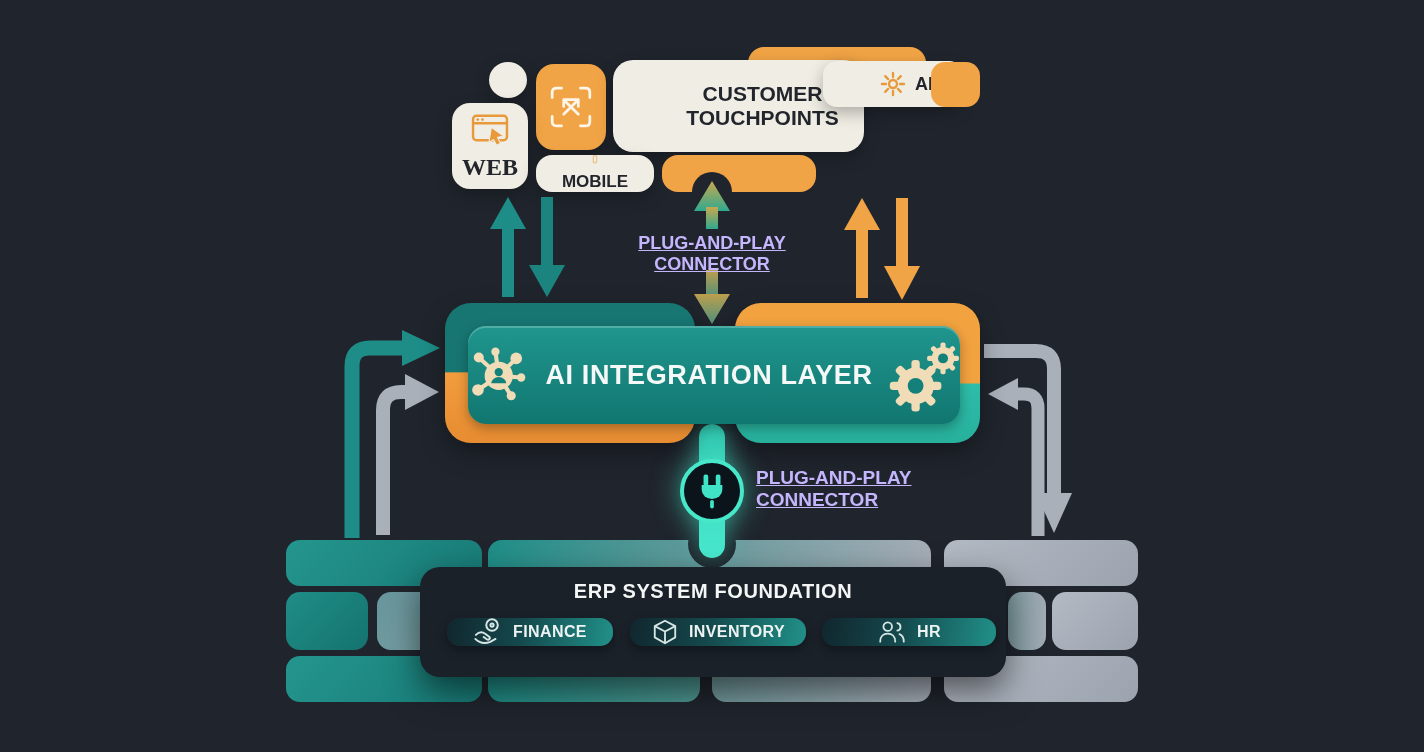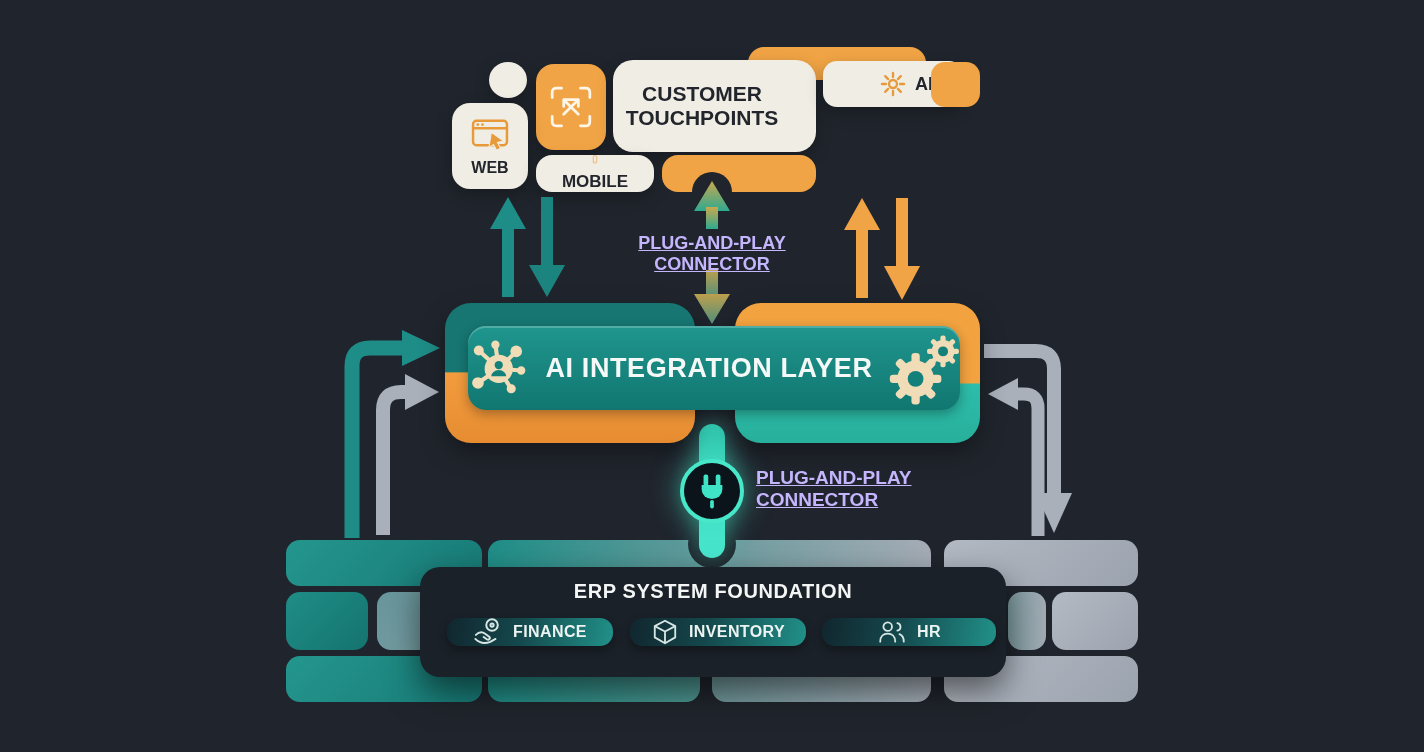--- a/index.html
+++ b/index.html
@@ -19,21 +19,21 @@
   .bk-ltl{background:linear-gradient(135deg,#67969c,#7fa2a6);}
   .bk-sliver{background:linear-gradient(90deg,#7d9ba0,#a2aab4);}
 
   
   .ai-left{left:445px;top:303px;width:250px;height:140px;border-radius:26px;
     background:linear-gradient(180deg,#177672 0%,#177672 49%,#f29c3e 50%,#e78c31 100%);
     box-shadow:0 10px 24px rgba(0,0,0,.35);}
   .ai-right{left:735px;top:303px;width:245px;height:140px;border-radius:26px;
     background:linear-gradient(180deg,#f2a23f 0%,#f2a23f 57%,#2dbda9 58%,#27b09c 100%);
     box-shadow:0 10px 24px rgba(0,0,0,.35);}
-  .ai-inner{left:468px;top:326px;width:492px;height:84px;border-radius:18px;
+  .ai-inner{left:468px;top:326px;width:492px;height:98px;border-radius:18px;
     background:linear-gradient(180deg,#1f968e,#117670);
     box-shadow:inset 0 2px 0 rgba(255,255,255,.22), 0 4px 12px rgba(0,0,0,.3);
     display:flex;align-items:center;justify-content:center;gap:16px;text-align:right;}
   .ai-label{font-size:27px;font-weight:700;color:#f4f8f7;letter-spacing:.6px;white-space:nowrap;}
 
   
   .stem{left:699px;top:424px;width:26px;height:134px;border-radius:13px;
     background:linear-gradient(180deg,#33c9b1,#49ead0);
     box-shadow:0 0 26px rgba(70,230,200,.45);}
   .plug-circle{left:680px;top:459px;width:56px;height:56px;border-radius:50%;background:#0c141b;
@@ -56,33 +56,33 @@
   .module span{font-size:16px;font-weight:700;color:#ecf3f2;letter-spacing:.4px;}
 
   
   .cream{background:#f0ede4;box-shadow:0 6px 16px rgba(0,0,0,.28);}
   .orange{background:#f1a445;}
   .tp-label{color:#22262c;font-weight:700;}
   .dot{left:489px;top:62px;width:38px;height:36px;border-radius:50%;}
   .expand-tile{left:536px;top:64px;width:70px;height:86px;border-radius:18px;
     display:flex;align-items:center;justify-content:center;box-shadow:0 6px 16px rgba(0,0,0,.28);}
   .customer-box{left:613px;top:60px;width:203px;height:92px;border-radius:20px;
-    display:flex;align-items:center;justify-content:flex-start;text-align:center;}
+    display:flex;align-items:center;justify-content:center;text-align:center;padding-left:48px;}
   .customer-box span{width:178px;font-size:21px;font-weight:800;line-height:1.15;color:#22262c;}
   .bar-top{left:748px;top:47px;width:178px;height:33px;border-radius:16px;}
   .api-pill{left:823px;top:61px;width:102px;height:46px;border-radius:14px;
     display:flex;align-items:center;justify-content:center;gap:8px;padding-left:38px;}
   .api-pill span{font-size:18px;}
   .sq-orange{left:931px;top:62px;width:49px;height:45px;border-radius:14px;}
   .partner-box{left:822px;top:116px;width:157px;height:73px;border-radius:16px;
     display:flex;align-items:center;justify-content:center;gap:10px;}
   .partner-box span{width:76px;font-size:16.5px;line-height:1.2;}
   .web-box{left:452px;top:103px;width:76px;height:86px;border-radius:18px;
     display:flex;flex-direction:column;align-items:center;justify-content:center;gap:5px;}
-  .web-box span{font-size:16px;font-weight:800;}
+  .web-box span{font-size:24px;font-weight:800;font-family:Liberation Serif, serif;}
   .mobile-pill{left:536px;top:155px;width:118px;height:37px;border-radius:16px;
     display:flex;align-items:center;justify-content:center;gap:8px;flex-direction:column;}
   .mobile-pill span{font-size:17px;}
   .notch-bar{left:662px;top:155px;width:154px;height:37px;border-radius:16px;}
 </style>
 </head>
 <body>
 
 <div class="stage">
 

